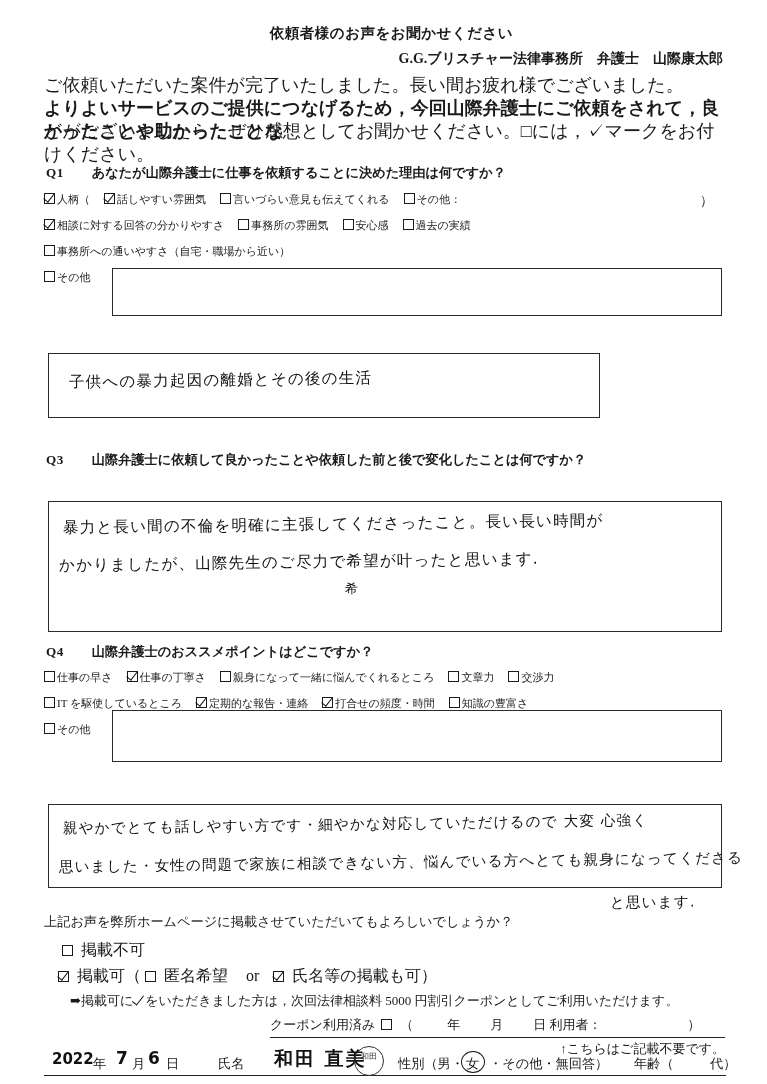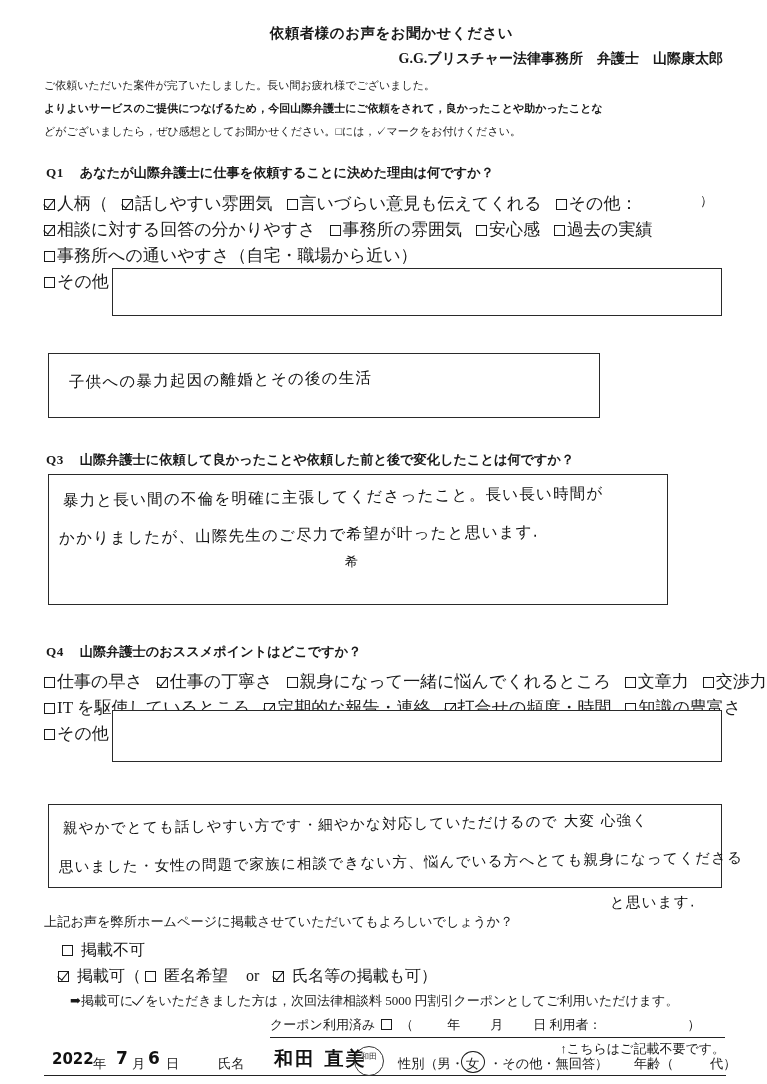--- a/index.html
+++ b/index.html
@@ -32,41 +32,41 @@
   .firm-line {
     position: absolute;
     top: 50px; right: 44px;
     font-size: 14px;
     font-weight: bold;
     white-space: nowrap;
   }
   .intro {
     position: absolute;
     left: 44px; right: 40px;
-    font-size: 11px;
+    font-size: 18px;
     line-height: 23px;
   }
   .intro.l1 { top: 74px; }
   .intro.l2 { top: 97px; font-weight: bold; }
   .intro.l3 { top: 120px; }
 
   
   .q-label {
     position: absolute;
     left: 46px;
     font-size: 13.2px;
     font-weight: bold;
     white-space: nowrap;
   }
-  .q-label .qnum { margin-right: 16px; letter-spacing: 0.5px; }
+  .q-label .qnum { margin-right: 28px; letter-spacing: 0.5px; }
 
   .opt-row {
     position: absolute;
     left: 44px;
-    font-size: 17px;
+    font-size: 11px;
     white-space: nowrap;
   }
   .opt { margin-right: 14px; display: inline-block; }
   .opt:last-child { margin-right: 0; }
 
   
   .cb {
     position: relative;
     display: inline-block;
     width: 11px;
@@ -234,21 +234,21 @@
     <span class="hand" style="left:14px; top:12px"></span>
   </div>
 
   <div class="answer-box" style="left:48px; top:353px; width:552px; height:65px">
     <span class="hand" style="left:20px; top:16px">子供への暴力起因の離婚とその後の生活</span>
   </div>
 
   <div class="q-label" style="top:451px">
     <span class="qnum">Q3</span><span>山際弁護士に依頼して良かったことや依頼した前と後で変化したことは何ですか？</span>
   </div>
-  <div class="answer-box" style="left:48px; top:474px; width:620px; height:131px">
+  <div class="answer-box" style="left:48px; top:501px; width:674px; height:131px">
     <span class="hand" style="left:14px; top:12px">暴力と長い間の不倫を明確に主張してくださったこと。長い長い時間が</span>
     <span class="hand" style="left:10px; top:50px">かかりましたが、山際先生のご尽力で希望が叶ったと思います.</span>
     <span class="hand sm" style="left:296px; top:78px; font-size:13px">希</span>
   </div>
 
   <div class="q-label" style="top:643px">
     <span class="qnum">Q4</span><span>山際弁護士のおススメポイントはどこですか？</span>
   </div>
 
   <div class="opt-row" style="top:696px">

